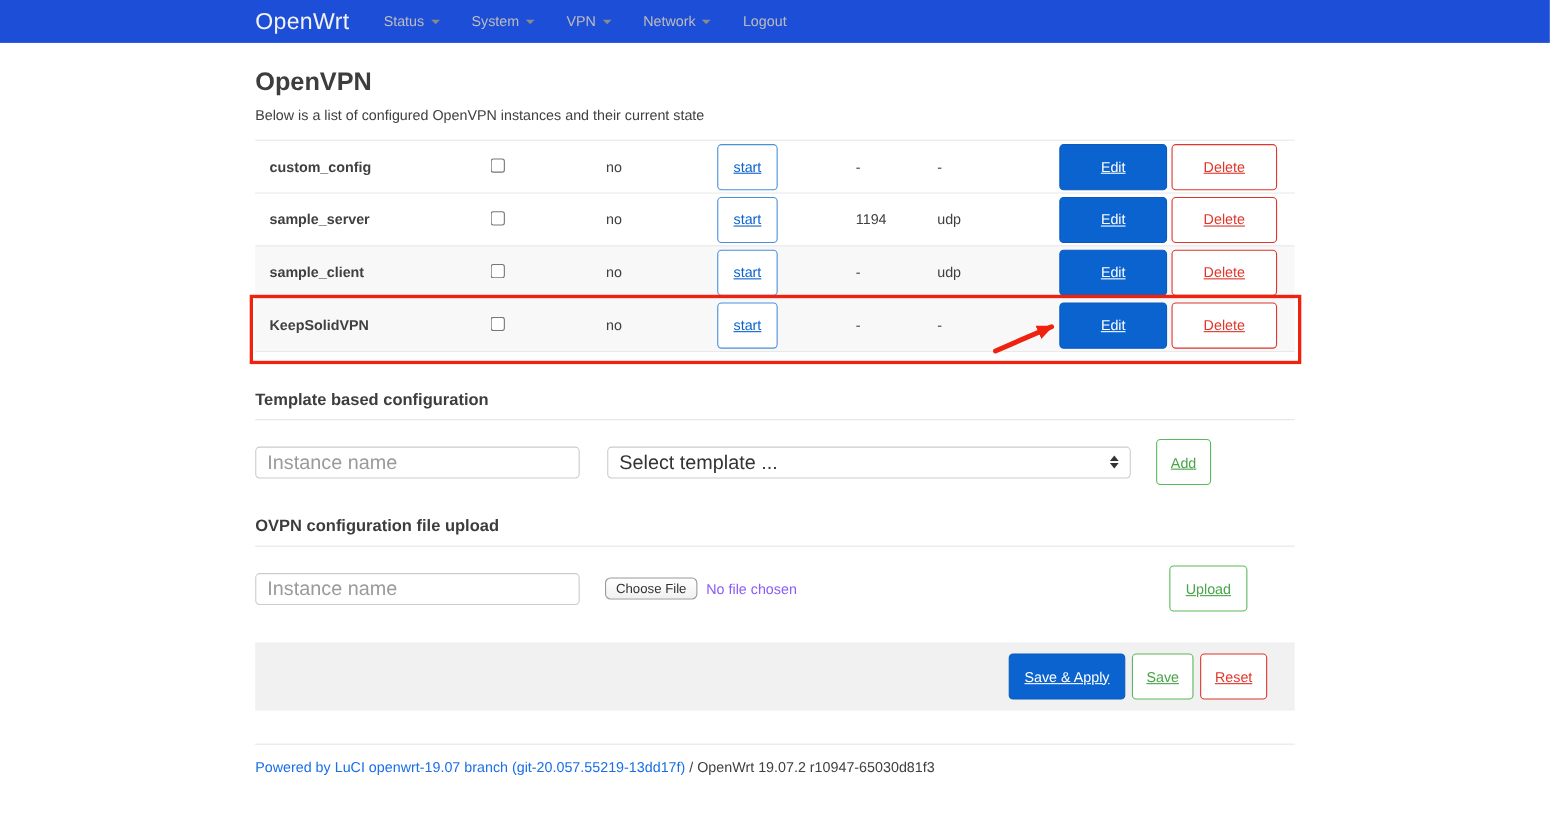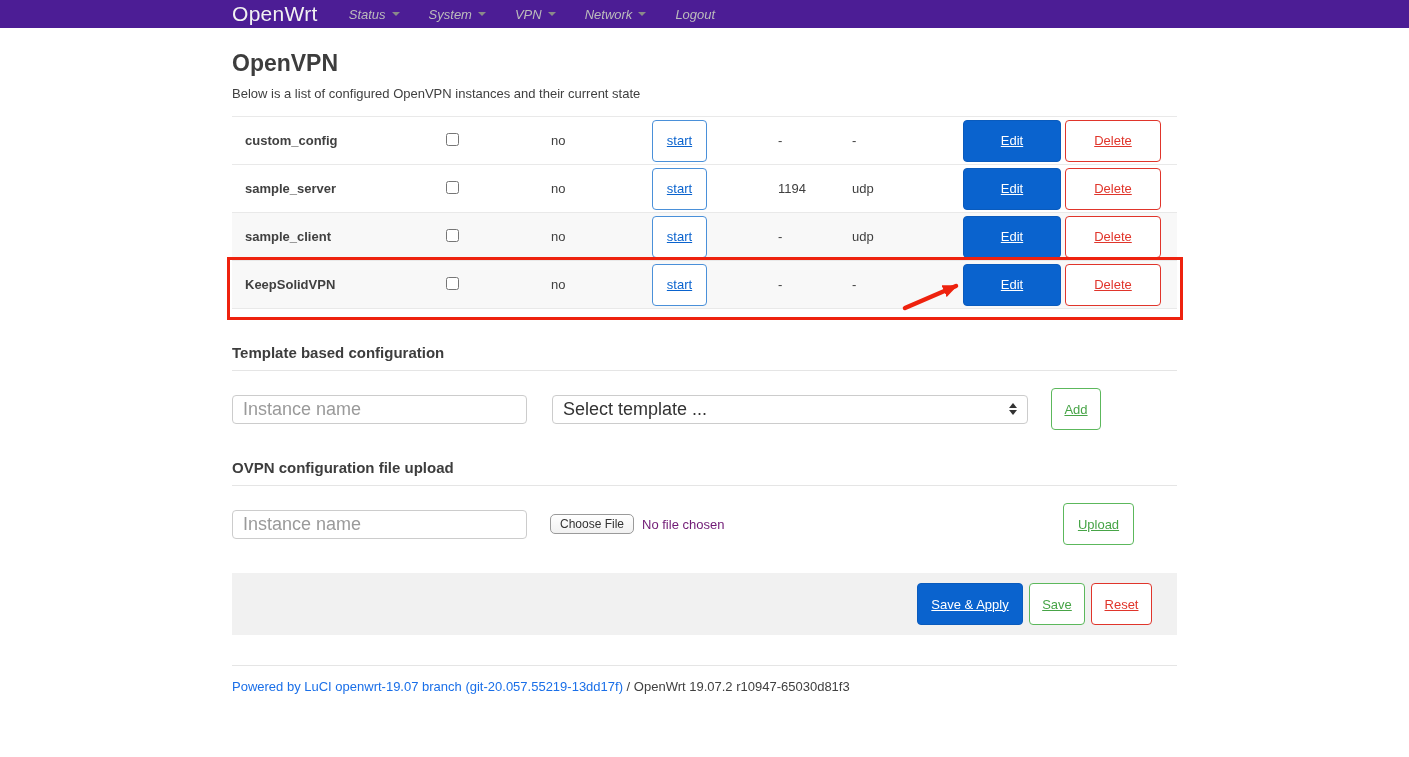--- a/index.html
+++ b/index.html
@@ -1,24 +1,24 @@
 <!DOCTYPE html>
 <html><head>
 <meta charset="utf-8">
 <style>
   * { margin:0; padding:0; box-sizing:border-box; }
   html,body { width:1409px; height:757px; background:#fff; overflow:hidden;
               font-family:"Liberation Sans","DejaVu Sans",sans-serif; color:#404040; }
 
   
-  .navbar { height:28px; background:#4c1d95; display:flex; align-items:center;
+  .navbar { height:39px; background:#1d4ed8; display:flex; align-items:center;
             padding-left:232px; }
   .brand { color:#f2f2f2; font-size:21px; font-weight:400; letter-spacing:.3px;
            margin-right:31px; cursor:pointer; }
-  .nav-items { display:flex; align-items:center; gap:29px;font-style:italic; }
+  .nav-items { display:flex; align-items:center; gap:29px; }
   .nav-item { color:#bcbcbc; font-size:13px; cursor:pointer; display:flex;
               align-items:center; gap:6px; }
   .caret { width:0; height:0; border-left:4px solid transparent;
            border-right:4px solid transparent; border-top:4px solid #8a8a8a; }
 
   
   .main { width:945px; margin-left:232px; }
   h1.page-title { font-size:23px; font-weight:bold; color:#3d3d3d; margin-top:21px; line-height:28px; }
   h2.section-title { font-size:17px; font-weight:bold; color:#3d3d3d; margin-top:15px; line-height:20px; }
   .section-desc { font-size:13px; margin-top:9px; line-height:16px; }
@@ -76,21 +76,21 @@
                 margin-left:25px; display:flex; align-items:center; padding:0 10px;
                 font-size:18px; color:#333; cursor:pointer; background:#fff; }
   .select-box .label { flex:1; }
   .spinner { display:flex; flex-direction:column; gap:2px; align-items:center; }
   .spin-up   { width:0; height:0; border-left:4px solid transparent; border-right:4px solid transparent; border-bottom:5px solid #333; }
   .spin-down { width:0; height:0; border-left:4px solid transparent; border-right:4px solid transparent; border-top:5px solid #333; }
   .btn-add { margin-left:23px; }
   .file-btn { margin-left:23px; height:20px; display:inline-flex; align-items:center;
               padding:0 9px; font-size:12px; color:#333; background:linear-gradient(#fff,#f1f1f1);
               border:1px solid #9a9a9a; border-radius:5px; cursor:pointer; }
-  .file-label { margin-left:8px; font-size:13px; color:#701a75; }
+  .file-label { margin-left:8px; font-size:13px; color:#8b5cf6; }
   .btn-upload { margin-left:auto; margin-right:43px; }
 
   
   .action-bar { margin-top:28px; height:62px; background:#f1f1f1; display:flex;
                 align-items:center; justify-content:flex-end; gap:6px; padding-right:25px; }
 
   
   .footer { border-top:1px solid #e5e5e5; margin-top:30px; padding-top:13px;
             font-size:13px; }
   .footer a { color:#1a6fe8; text-decoration:none; cursor:pointer; }

